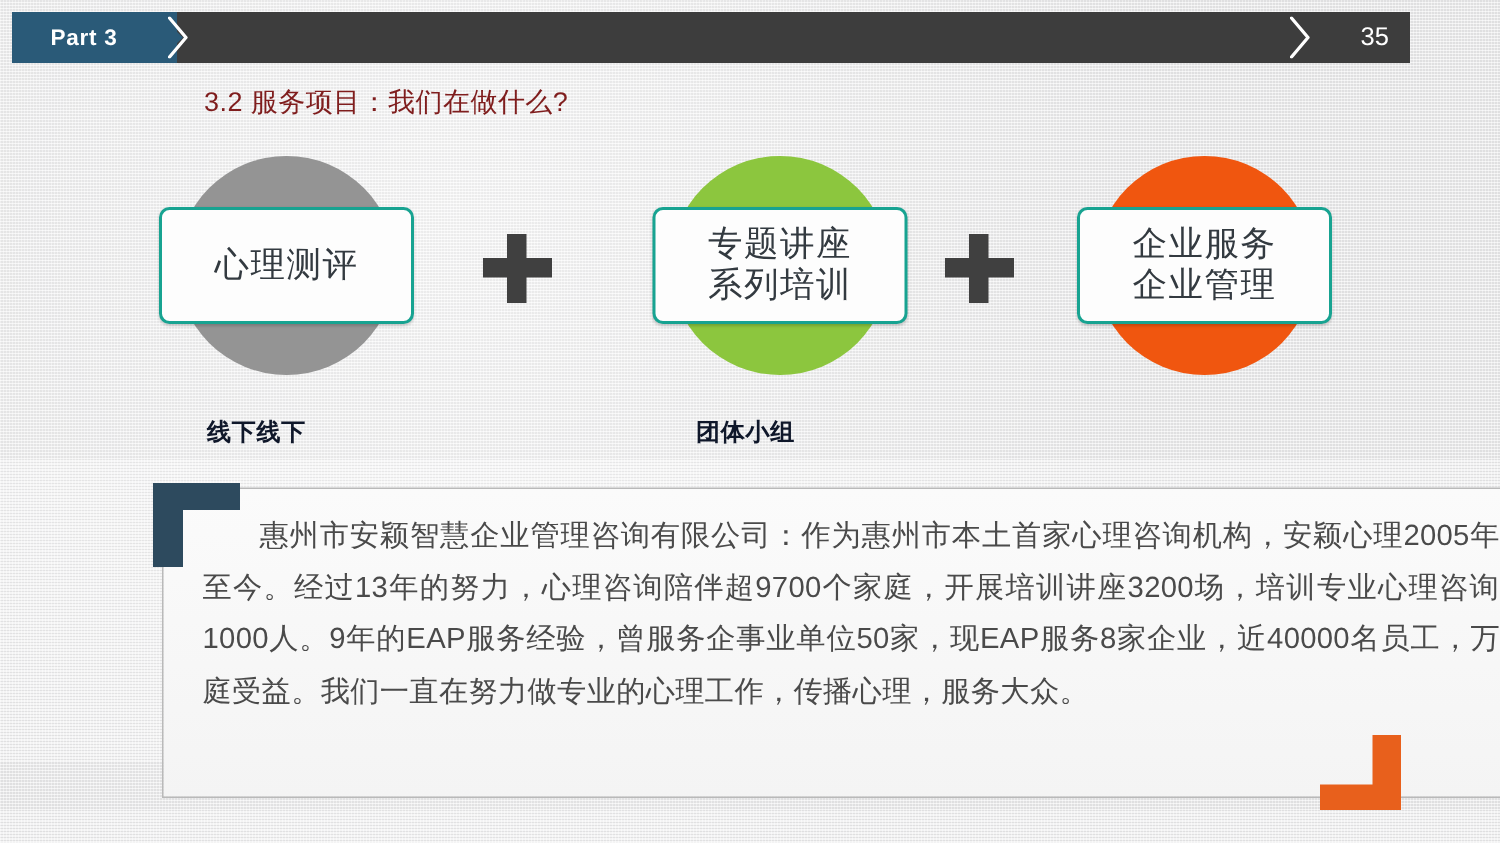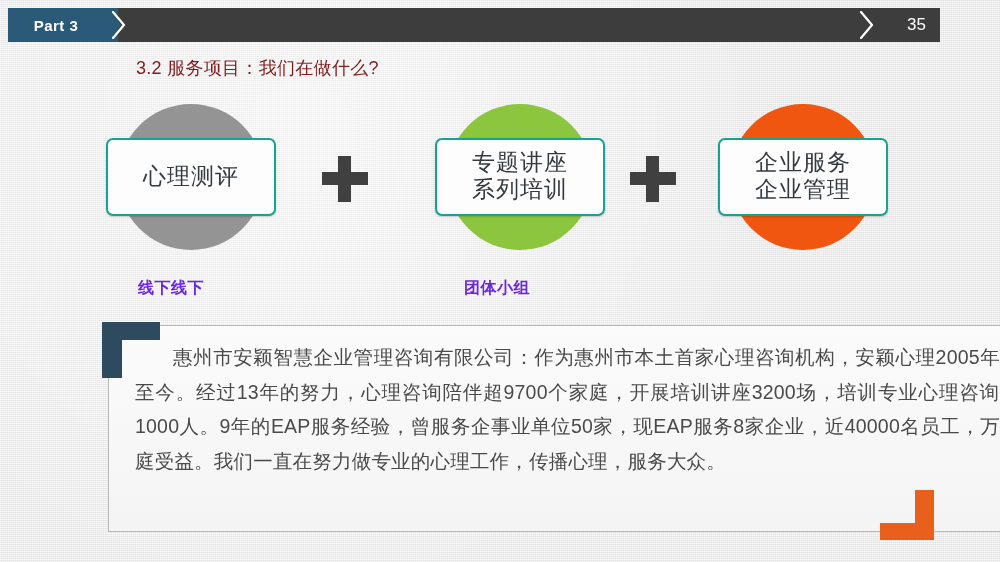--- a/index.html
+++ b/index.html
@@ -97,21 +97,21 @@
     font-size:23px;
     line-height:1.17;
     color:#333a40;
     letter-spacing:1px;
     white-space:nowrap;
   }
   .circ-label {
     position:absolute;
     top:278px;
     font-size:16px; font-weight:bold;
-    color:#6d28d9;
+    color:#0f172a;
     white-space:nowrap;
     letter-spacing:.5px;
   }
   .plus {
     position:absolute;
     top:156px;
     width:46px; height:46px;
   }
   .plus::before, .plus::after {
     content:""; position:absolute; background:#404040;

